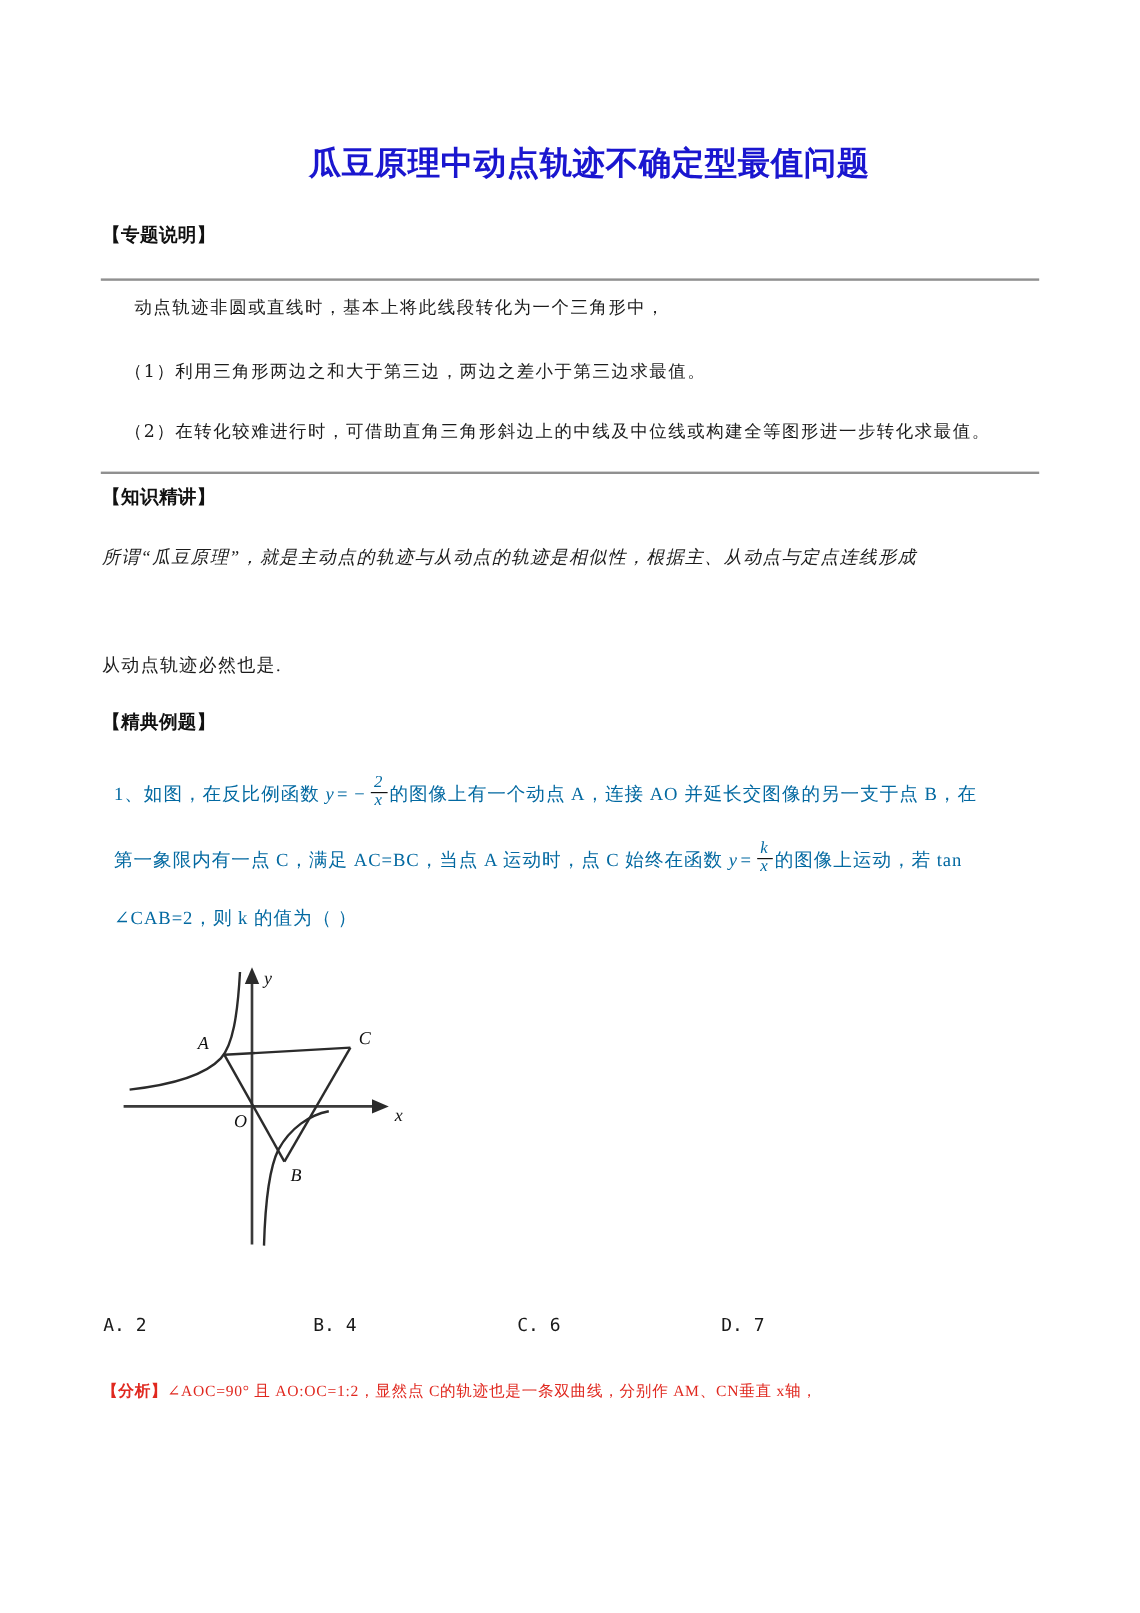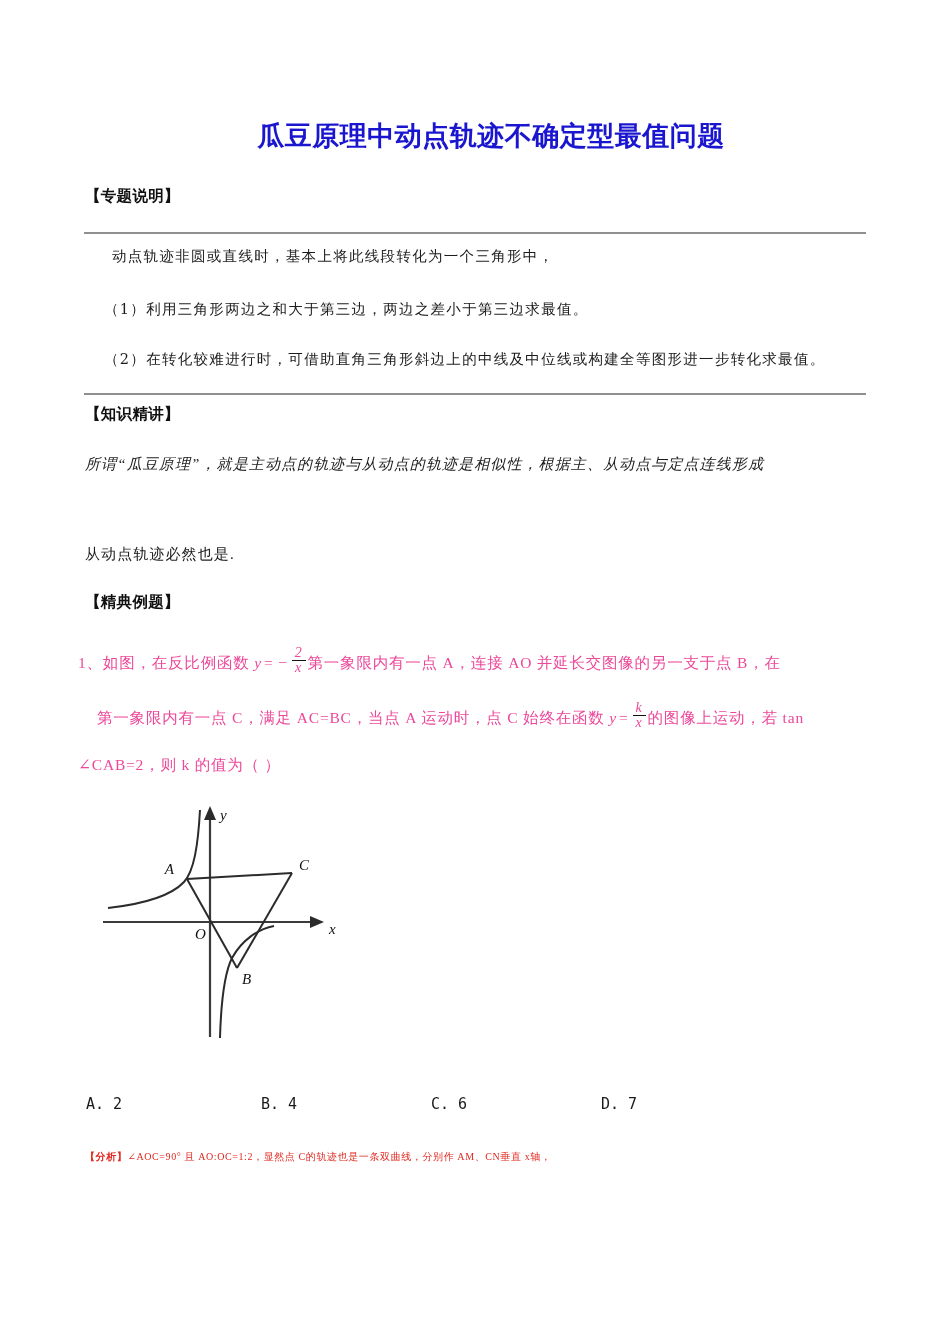--- a/index.html
+++ b/index.html
@@ -58,25 +58,25 @@
     letter-spacing: 1.1px;
     white-space: nowrap;
   }
   .para-kai {
     font-family: "DejaVu Serif", "Liberation Serif", serif;
     font-size: 14.5px;
     letter-spacing: 1.3px;
   }
   .q-line {
     position: absolute;
-    left: 78px;
+    left: 95px;
     font-family: "Liberation Serif", "DejaVu Serif", serif;
     font-size: 15.5px;
     letter-spacing: 0.8px;
-    color: #ec4899;
+    color: #0369a1;
     white-space: nowrap;
   }
   .mi { font-style: italic; font-family: "Liberation Serif","DejaVu Serif",serif; }
   .frac {
     display: inline-block;
     vertical-align: -0.48em;
     text-align: center;
     font-size: 14px;
     line-height: 1.05;
     margin: 0 2px;
@@ -95,21 +95,21 @@
     color: #1a1a1a;
   }
   .options span { display: inline-block; }
   .opt-a { width: 175px; }
   .opt-b { width: 170px; }
   .opt-c { width: 170px; }
   .analysis {
     position: absolute;
     left: 85px;
     font-family: "Liberation Serif", "DejaVu Serif", serif;
-    font-size: 10px;
+    font-size: 13px;
     color: #e0281f;
     letter-spacing: 0.6px;
     white-space: nowrap;
   }
   .analysis b {
     font-family: "DejaVu Sans", "Liberation Sans", sans-serif;
     font-weight: bold;
   }
   .figure {
     position: absolute;
@@ -140,24 +140,24 @@
   <div class="rule" style="top:393px;"></div>
 
   <div class="section-head" style="top:404px;">【知识精讲】</div>
 
   <div class="para" style="left:85px; top:455px;font-style:italic;">所谓“瓜豆原理”，就是主动点的轨迹与从动点的轨迹是相似性，根据主、从动点与定点连线形成</div>
   <div class="para" style="left:85px; top:545px;">从动点轨迹必然也是.</div>
 
   <div class="section-head" style="top:592px;">【精典例题】</div>
 
   <div class="q-line" style="top:648px;">
-    <span>1、如图，在反比例函数 </span><span class="mi">y</span><span style="margin:0 2px;">= −</span><span class="frac"><span class="num">2</span><span class="den">x</span></span><span>第一象限内有一点 A，连接 AO 并延长交图像的另一支于点 B，在</span>
-  </div>
-
-  <div class="q-line" style="top:703px;margin-left:19px;">
+    <span>1、如图，在反比例函数 </span><span class="mi">y</span><span style="margin:0 2px;">= −</span><span class="frac"><span class="num">2</span><span class="den">x</span></span><span>的图像上有一个动点 A，连接 AO 并延长交图像的另一支于点 B，在</span>
+  </div>
+
+  <div class="q-line" style="top:703px;">
     <span>第一象限内有一点 C，满足 AC=BC，当点 A 运动时，点 C 始终在函数 </span><span class="mi">y</span><span style="margin:0 2px;">=</span><span class="frac"><span class="num">k</span><span class="den">x</span></span><span>的图像上运动，若 tan</span>
   </div>
 
   <div class="q-line" style="top:755px;">∠CAB=2，则 k 的值为（      ）</div>
 
   <div class="figure">
     <svg width="300" height="260" viewBox="0 0 300 260">
 
       <g>
         <line x1="13" y1="124" x2="220" y2="124" stroke="#3a3a3a" stroke-width="2.2"></line>

